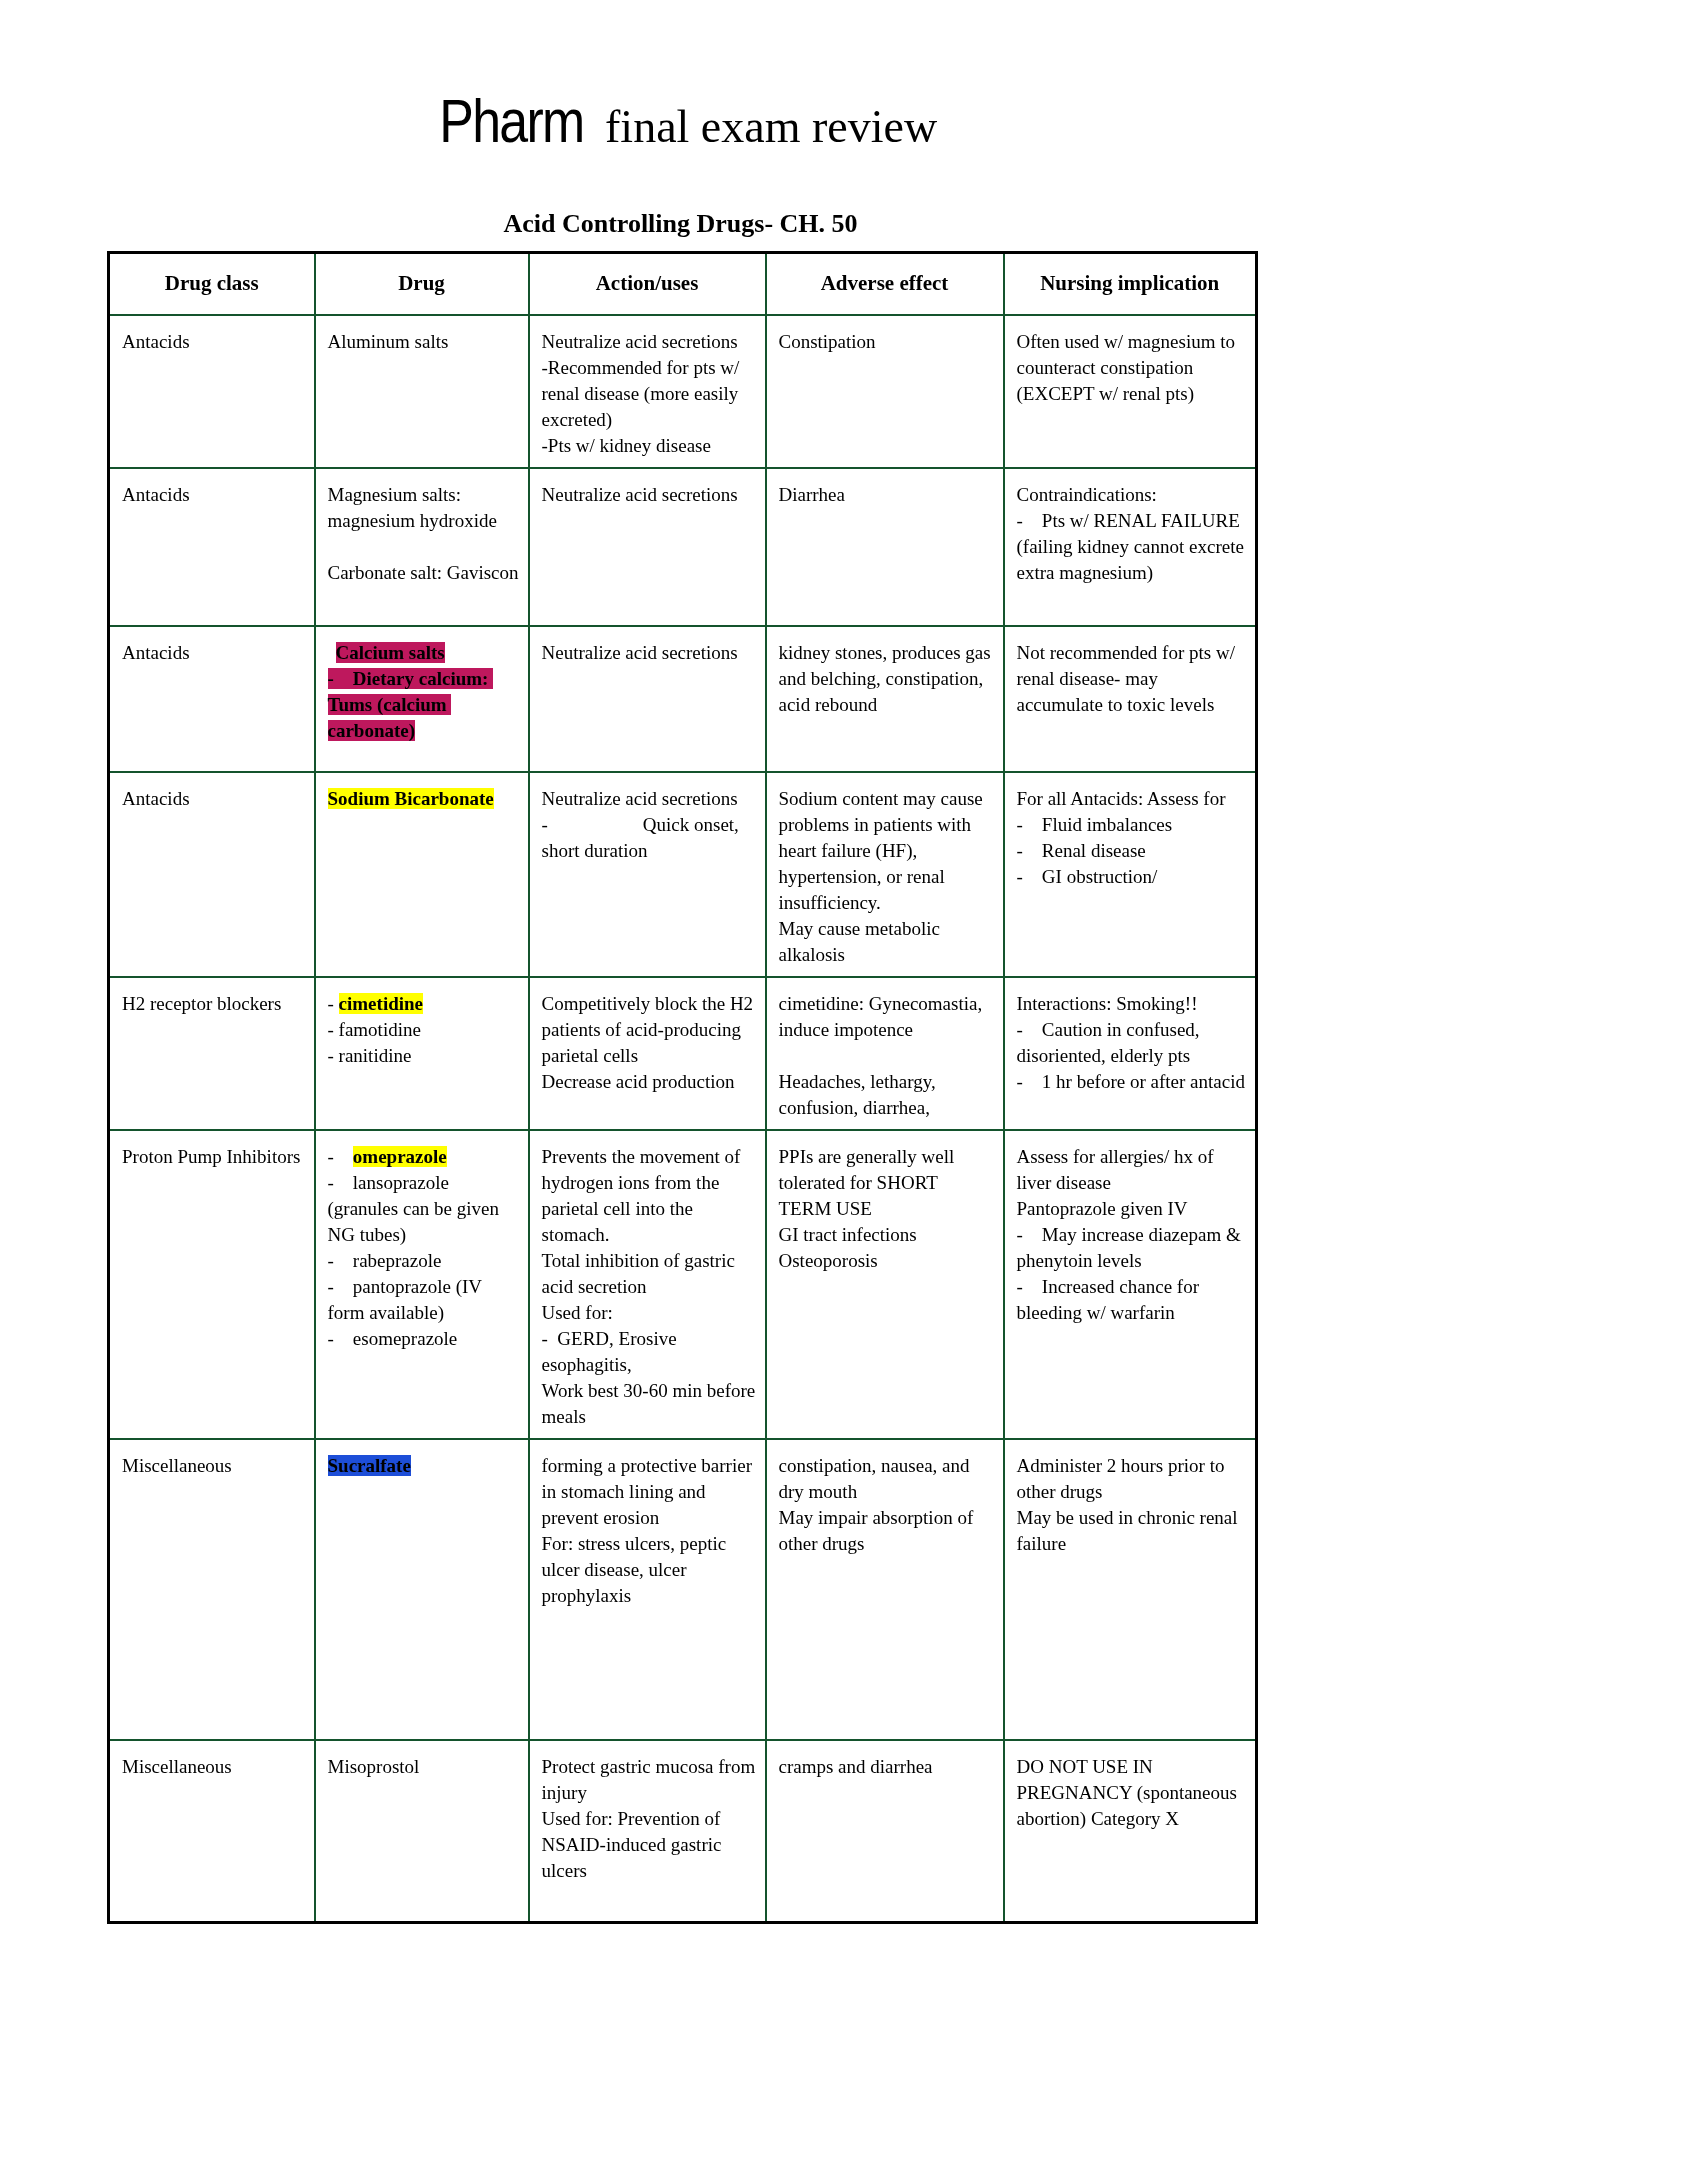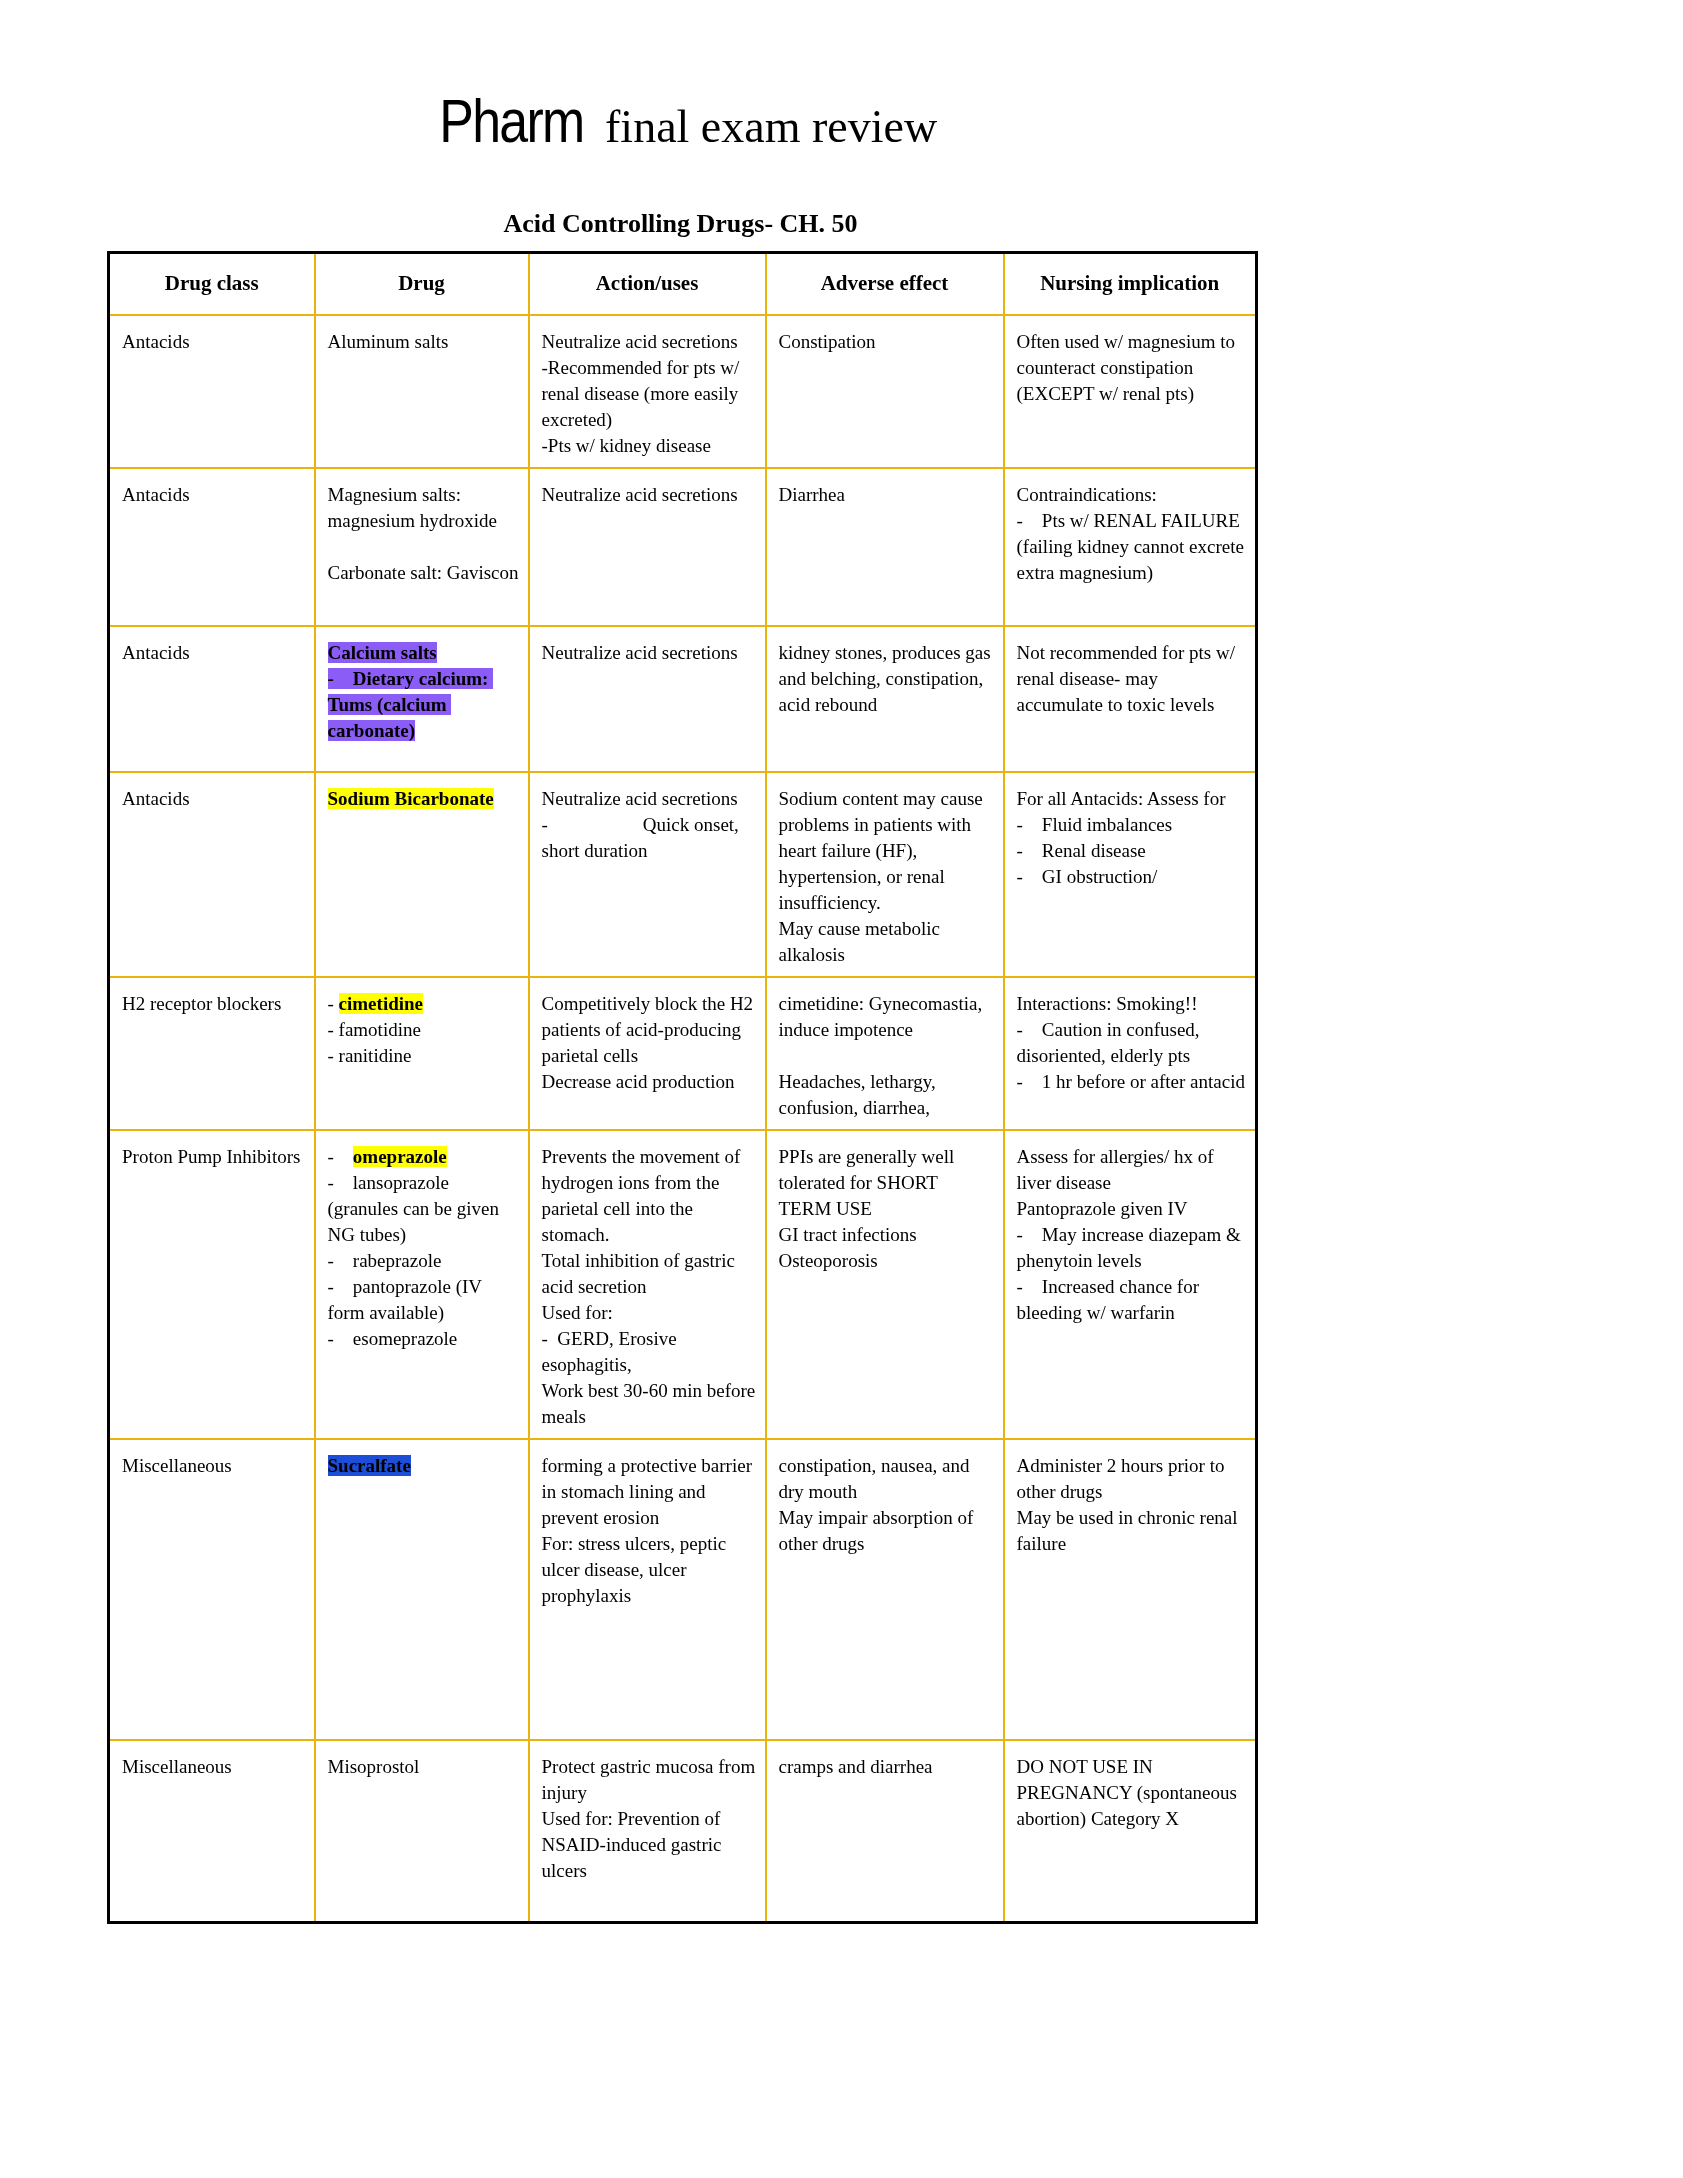--- a/index.html
+++ b/index.html
@@ -19,21 +19,21 @@
     transform:scaleX(0.85); transform-origin:60% center;
   }
   .title-rest { font-size:46px; font-family:"Liberation Serif", serif; }
   .subtitle { margin-top:53px; text-align:center; font-size:26px; font-weight:bold; }
 
   table.drug-table {
     margin-top:12px; width:1147px;
     border-collapse:collapse; table-layout:fixed;
     border:3px solid #000;
   }
-  .drug-table th, .drug-table td { border:2px solid #eab308; }
+  .drug-table th, .drug-table td { border:2px solid #14532d; }
   .drug-table th {
     height:62px; font-size:21px; font-weight:bold;
     text-align:center; vertical-align:middle;
   }
   .drug-table td {
     vertical-align:top; padding:13px 9px 8px 12px;
     font-size:19px; line-height:26px;
     white-space:pre-wrap; word-wrap:break-word;
   }
   .hl { font-weight:bold; }
@@ -96,21 +96,21 @@
           <td><span>Magnesium salts: magnesium hydroxide
 
 Carbonate salt: Gaviscon</span></td>
           <td>Neutralize acid secretions</td>
           <td>Diarrhea</td>
           <td>Contraindications:
 -  Pts w/ RENAL FAILURE (failing kidney cannot excrete extra magnesium)</td>
         </tr>
         <tr>
           <td>Antacids</td>
-          <td><span class="hl" style="background-color: #8b5cf6;">Calcium salts
+          <td><span class="hl" style="background-color: #be185d; margin-left: 8px;">Calcium salts
 -  Dietary calcium: Tums (calcium carbonate)</span></td>
           <td>Neutralize acid secretions</td>
           <td>kidney stones, produces gas and belching, constipation, acid rebound</td>
           <td>Not recommended for pts w/ renal disease- may accumulate to toxic levels</td>
         </tr>
         <tr>
           <td>Antacids</td>
           <td><span class="hl" style="background-color: rgb(255, 255, 0);">Sodium Bicarbonate</span></td>
           <td>Neutralize acid secretions
 -     Quick onset, short duration</td>

